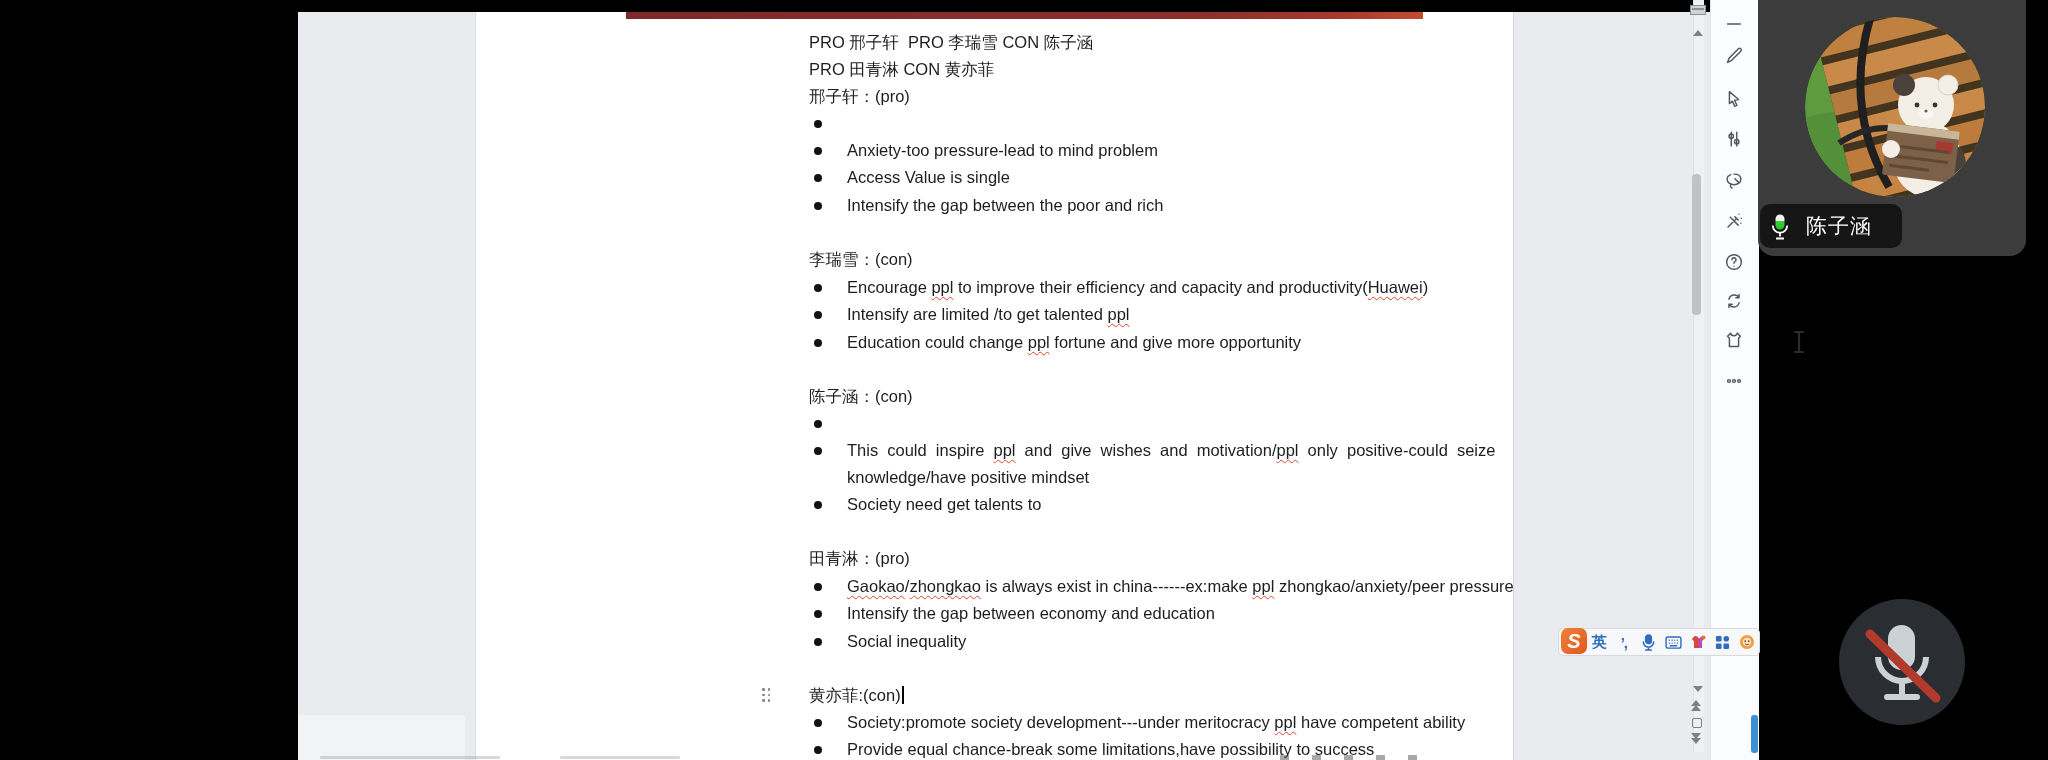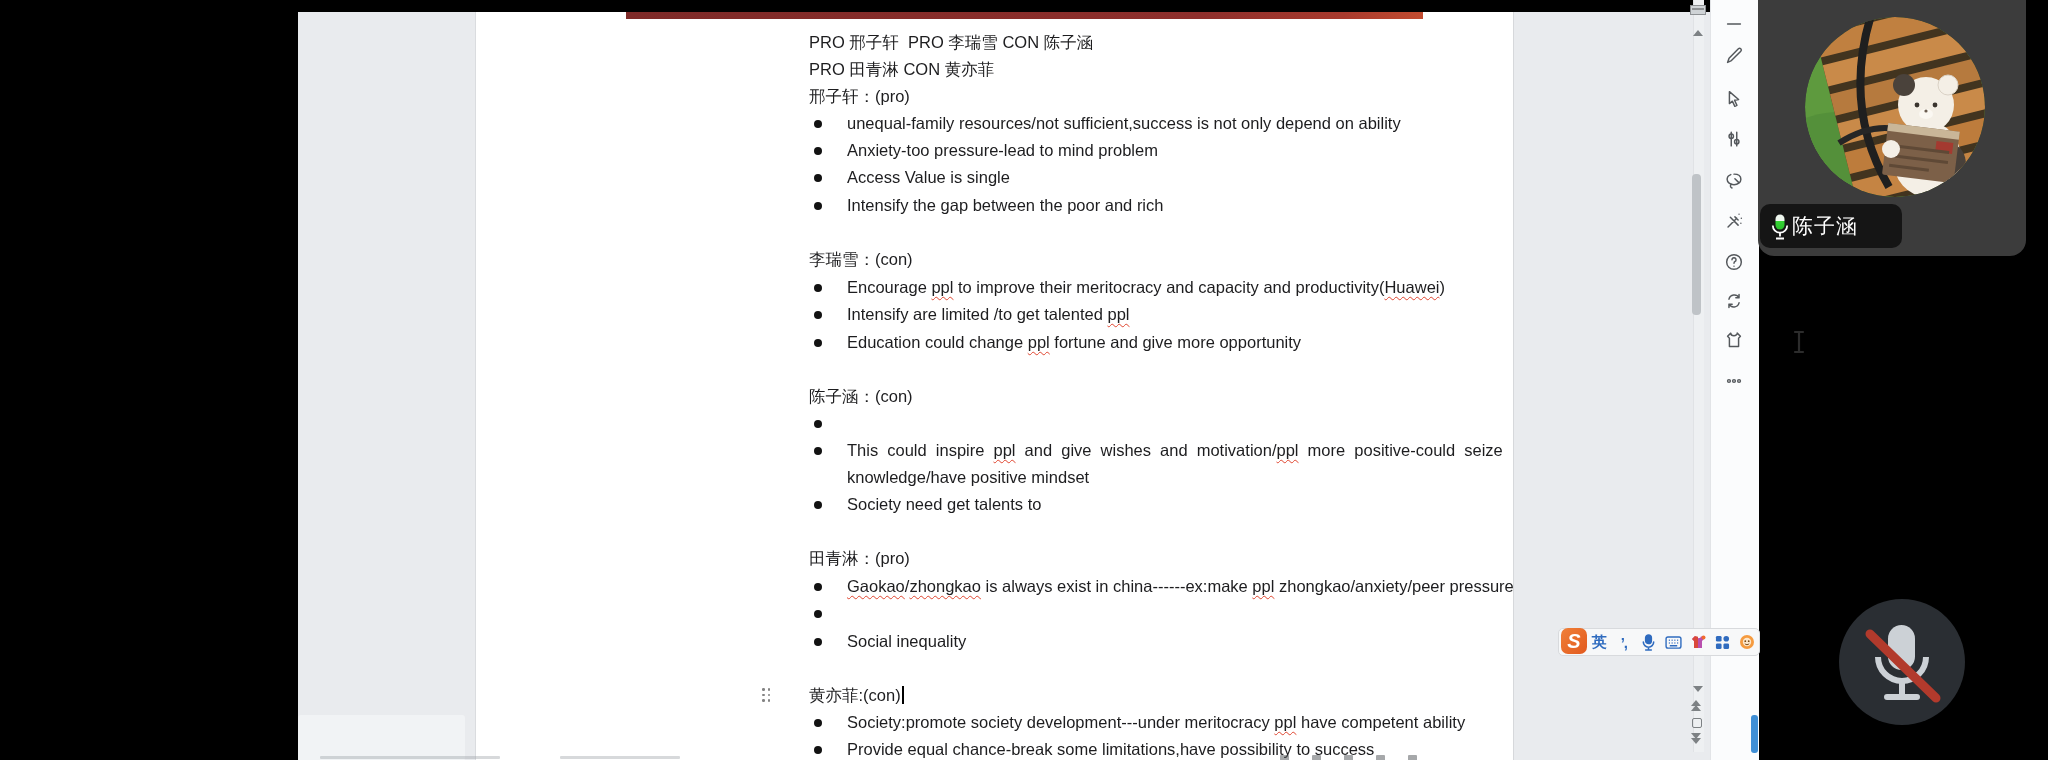--- a/index.html
+++ b/index.html
@@ -50,21 +50,21 @@
   
   #status-bar{left:298px;top:752px;width:1460px;height:8px;background:#e4e6e9;border-top:1px solid #cfd2d6;}
   .sb-mark{position:absolute;top:755px;width:9px;height:7px;background:#5c6064;opacity:.55;border-radius:1px;}
   .sb-dash{position:absolute;top:756px;height:3px;background:#9aa0a5;opacity:.4;border-radius:1px;}
 
   
   #cam-tile{left:1758px;top:0;width:268px;height:256px;background:#3c3c3c;border-radius:0 0 16px 16px;}
   #avatar{left:1805px;top:17px;width:180px;height:180px;border-radius:50%;overflow:hidden;}
   #name-tag{left:1760px;top:204px;width:142px;height:44px;background:rgba(14,14,14,.85);
             border-radius:10px;display:flex;align-items:center;padding-left:10px;box-sizing:border-box;}
-  #name-tag .nm{color:#fff;font-size:21px;margin-left:2px;letter-spacing:1px;}
+  #name-tag .nm{color:#fff;font-size:21px;margin-left:16px;letter-spacing:1px;}
   #mute-btn{left:1839px;top:599px;width:126px;height:126px;border-radius:50%;background:#2a2e33;}
 
   
   #ime-bar{left:1558px;top:628px;width:202px;height:28px;background:#f7f8f9;border:1px solid #d8dadd;
            border-radius:5px;display:flex;align-items:center;box-sizing:border-box;padding-left:2px;}
   #ime-logo{width:26px;height:26px;border-radius:7px;margin-top:-2px;
             background:linear-gradient(135deg,#f08038 0%,#e25a1f 100%);
             color:#fff;font-weight:bold;font-style:italic;font-size:20px;line-height:26px;text-align:center;}
   .ime-item{flex:1;display:flex;align-items:center;justify-content:center;height:100%;}
   .ime-cn{color:#2f6bbf;font-weight:bold;font-size:15px;}
@@ -75,36 +75,36 @@
 
 <div id="doc-app" class="abs">
   <div id="left-soft-panel" class="abs"></div>
 
   <div id="page" class="abs">
     <div id="red-bar" class="abs"></div>
     <div>
         <div class="dline k-plain" style="top: 17px;"><span>PRO 邢子轩  PRO 李瑞雪 CON 陈子涵</span></div>
         <div class="dline k-plain" style="top: 44px;"><span>PRO 田青淋 CON 黄亦菲</span></div>
         <div class="dline k-plain" style="top: 71px;"><span>邢子轩：(pro)</span></div>
-        <div class="dline k-bullet" style="top: 98px;"><span class="bdot"></span><span>unequal-family resources/not sufficient,success is not only depend on ability</span></div>
+        <div class="dline k-bullet" style="top: 98px;"><span class="bdot"></span></div>
         <div class="dline k-bullet" style="top: 125px;"><span class="bdot"></span><span>Anxiety-too pressure-lead to mind problem</span></div>
         <div class="dline k-bullet" style="top: 152px;"><span class="bdot"></span><span>Access Value is single</span></div>
         <div class="dline k-bullet" style="top: 180px;"><span class="bdot"></span><span>Intensify the gap between the poor and rich</span></div>
         <div class="dline k-plain" style="top: 234px;"><span>李瑞雪：(con)</span></div>
-        <div class="dline k-bullet" style="top: 262px;"><span class="bdot"></span><span>Encourage </span><span class="sq">ppl</span><span> to improve their meritocracy and capacity and productivity(</span><span class="sq">Huawei</span><span>)</span></div>
+        <div class="dline k-bullet" style="top: 262px;"><span class="bdot"></span><span>Encourage </span><span class="sq">ppl</span><span> to improve their efficiency and capacity and productivity(</span><span class="sq">Huawei</span><span>)</span></div>
         <div class="dline k-bullet" style="top: 289px;"><span class="bdot"></span><span>Intensify are limited /to get talented </span><span class="sq">ppl</span></div>
         <div class="dline k-bullet" style="top: 317px;"><span class="bdot"></span><span>Education could change </span><span class="sq">ppl</span><span> fortune and give more opportunity</span></div>
         <div class="dline k-plain" style="top: 371px;"><span>陈子涵：(con)</span></div>
         <div class="dline k-bullet" style="top: 398px;"><span class="bdot"></span></div>
-        <div class="dline k-bullet" style="top: 425px; word-spacing: 4.5px;"><span class="bdot"></span><span>This could inspire </span><span class="sq">ppl</span><span> and give wishes and motivation/</span><span class="sq">ppl</span><span> more positive-could seize</span></div>
+        <div class="dline k-bullet" style="top: 425px; word-spacing: 4.5px;"><span class="bdot"></span><span>This could inspire </span><span class="sq">ppl</span><span> and give wishes and motivation/</span><span class="sq">ppl</span><span> only positive-could seize</span></div>
         <div class="dline k-cont" style="top: 452px;"><span>knowledge/have positive mindset</span></div>
         <div class="dline k-bullet" style="top: 479px;"><span class="bdot"></span><span>Society need get talents to</span></div>
         <div class="dline k-plain" style="top: 533px;"><span>田青淋：(pro)</span></div>
         <div class="dline k-bullet" style="top: 561px;"><span class="bdot"></span><span class="sq">Gaokao</span><span>/</span><span class="sq">zhongkao</span><span> is always exist in china------ex:make </span><span class="sq">ppl</span><span> zhongkao/anxiety/peer pressure</span></div>
-        <div class="dline k-bullet" style="top: 588px;"><span class="bdot"></span></div>
+        <div class="dline k-bullet" style="top: 588px;"><span class="bdot"></span><span>Intensify the gap between economy and education</span></div>
         <div class="dline k-bullet" style="top: 616px;"><span class="bdot"></span><span>Social inequality</span></div>
         <div class="dline k-plain" style="top: 670px;"><span class="dhandle"><i></i><i></i><i></i><i></i><i></i><i></i></span><span>黄亦菲:(con)</span><span class="tcaret"></span></div>
         <div class="dline k-bullet" style="top: 697px;"><span class="bdot"></span><span>Society:promote society development---under meritocracy </span><span class="sq">ppl</span><span> have competent ability</span></div>
         <div class="dline k-bullet" style="top: 724px;"><span class="bdot"></span><span>Provide equal chance-break some limitations,have possibility to success</span></div>
       </div>
   </div>
 
   <svg id="ibeam" class="abs" viewBox="0 0 14 24">
     <g stroke="#2c2c2c" stroke-width="2.2" stroke-linecap="round">
       <path d="M3 2 h8 M3 22 h8 M7 2 v20"></path>

